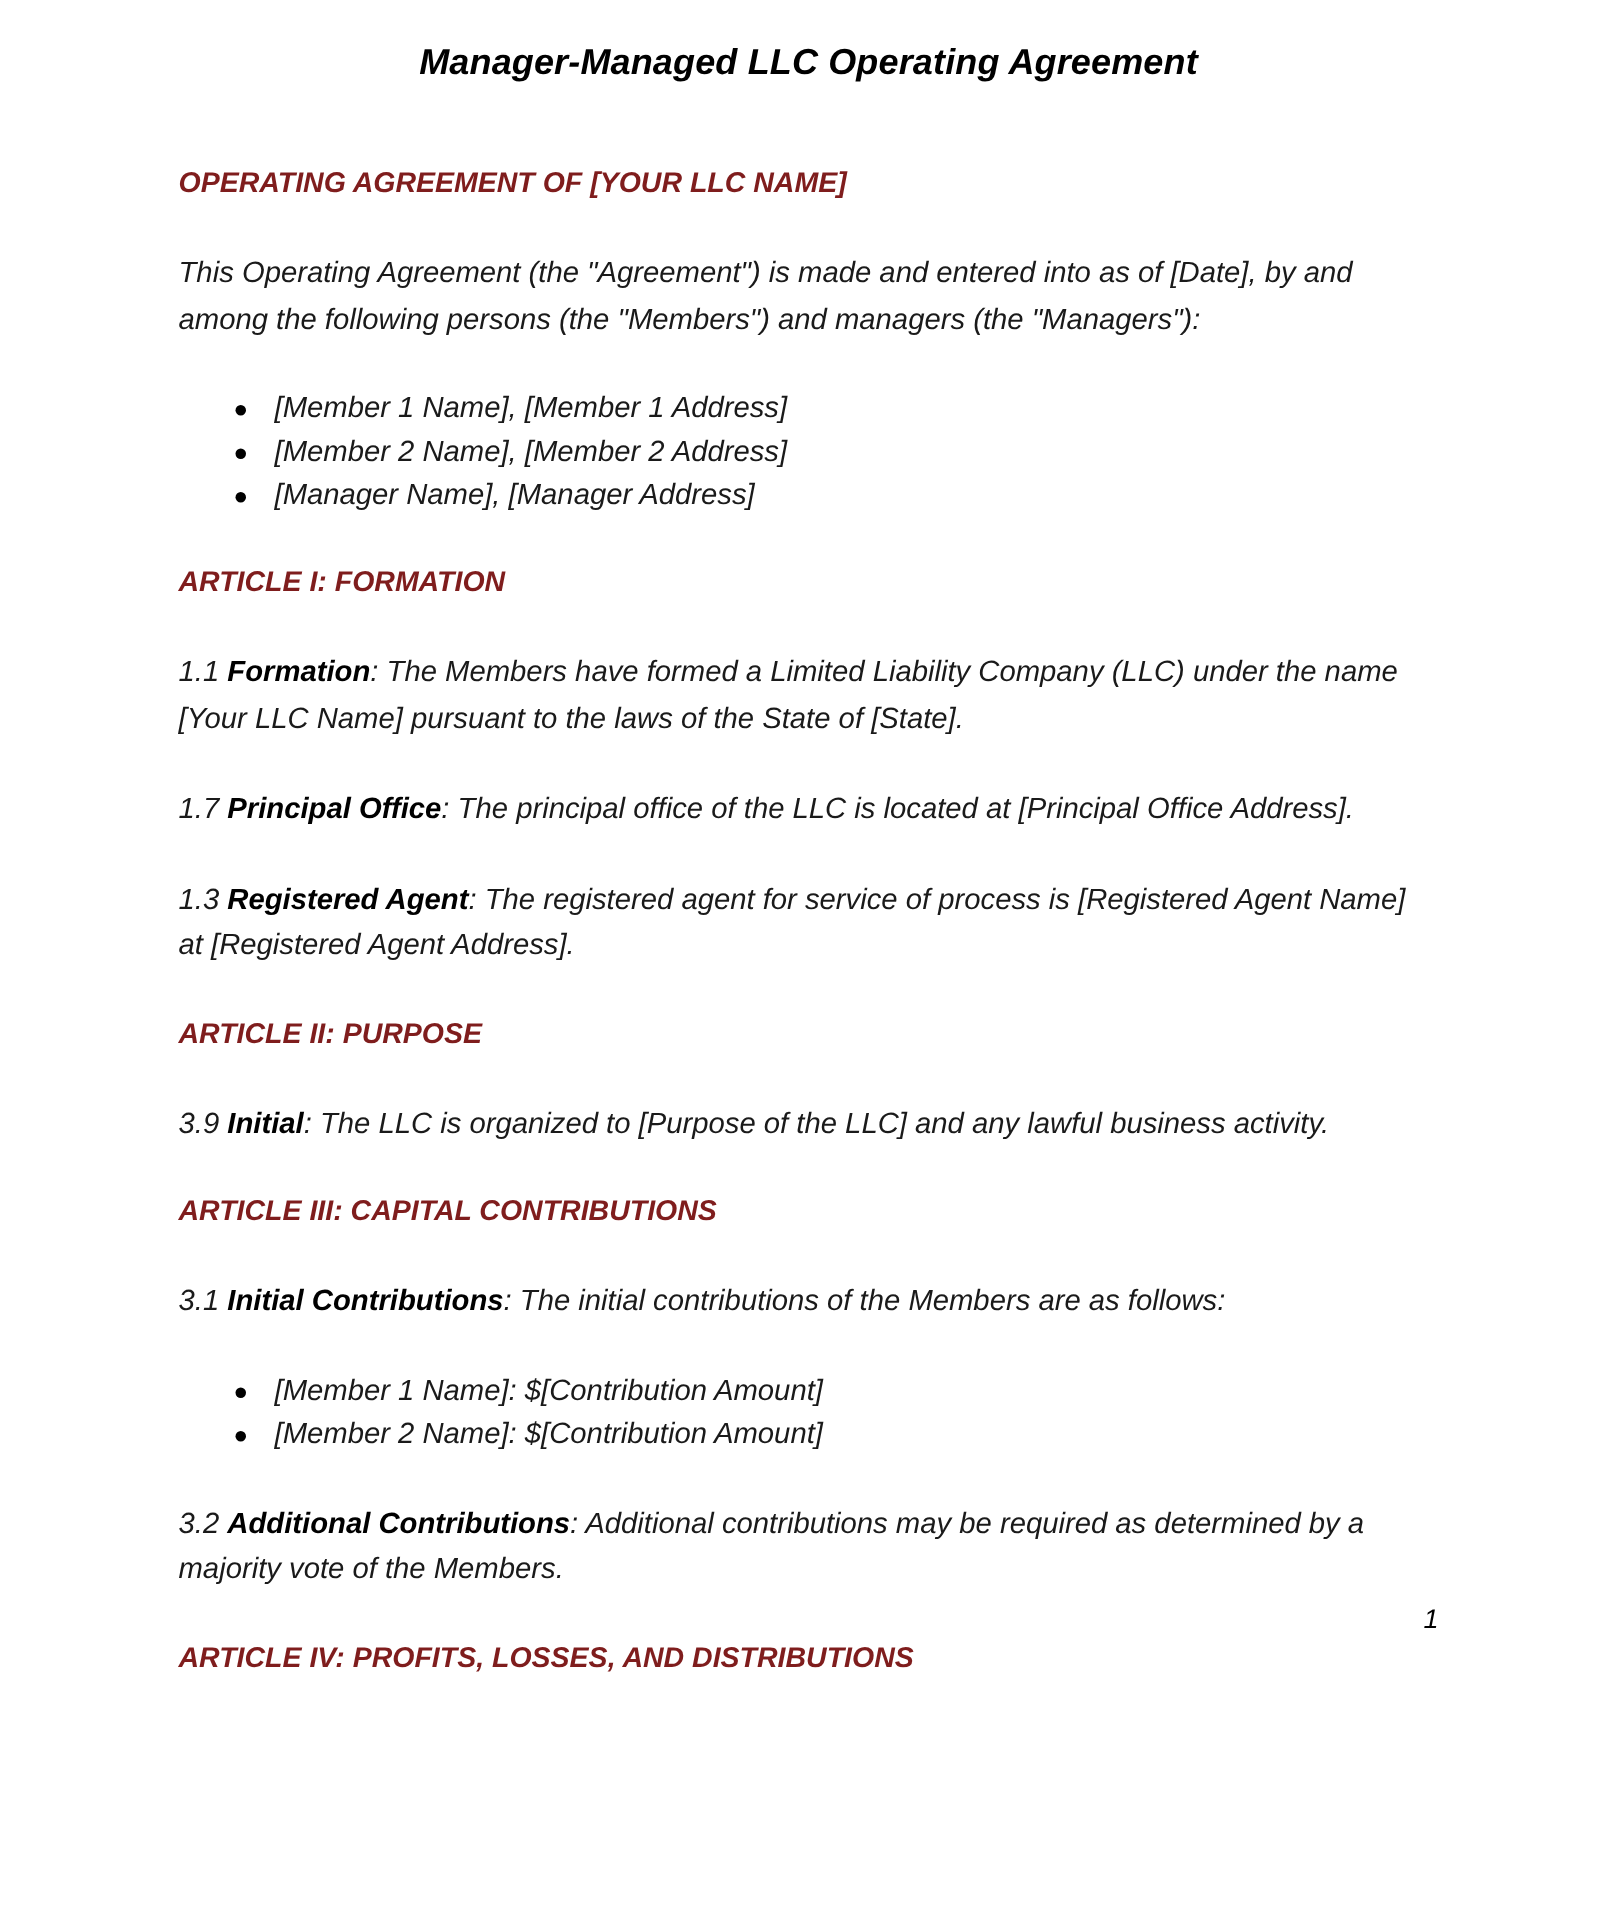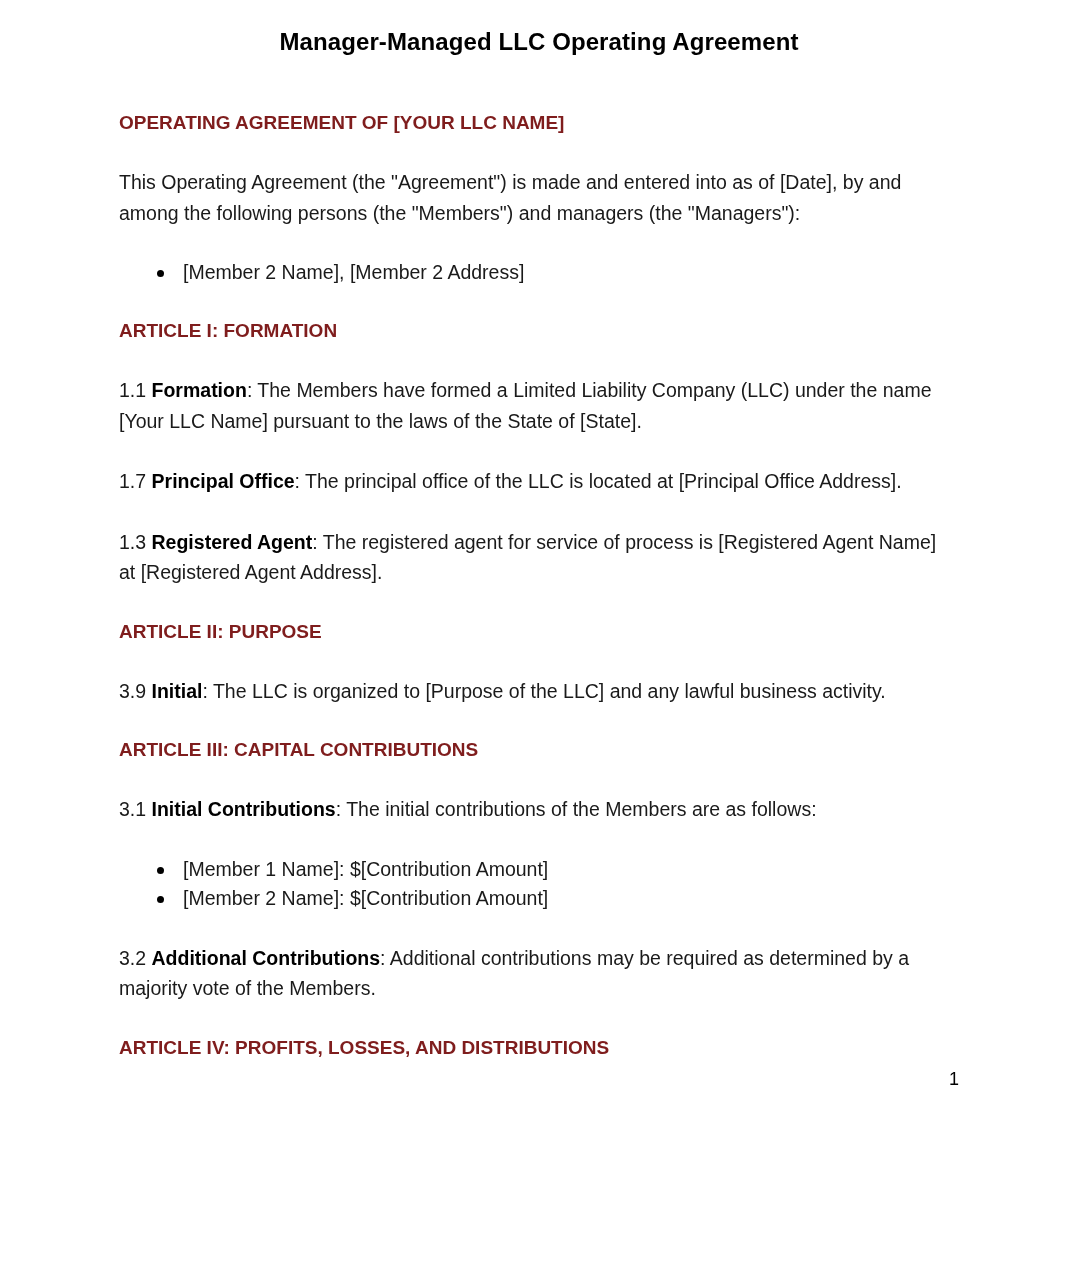--- a/index.html
+++ b/index.html
@@ -12,20 +12,21 @@
     font-family: "Liberation Sans", sans-serif;
     color: #000000;
   }
   .page {
     position: relative;
     width: 1078px;
     height: 1131px;
     background: #ffffff;
     box-sizing: border-box;
     overflow: hidden;
+    font-style: italic;
   }
   .doc-title {
     text-align: center;
     font-size: 24px;
     font-weight: bold;
     color: #000000;
     letter-spacing: 0.1px;
     margin: 0;
     padding-top: 28px;
   }
@@ -96,21 +97,23 @@
 
   <div class="content">
 
     <div class="spacer-top"></div>
 
     <div class="heading">OPERATING AGREEMENT OF [YOUR LLC NAME]</div>
 
     <p class="para">This Operating Agreement (the "Agreement") is made and entered into as of [Date], by and among the following persons (the "Members") and managers (the "Managers"):</p>
 
     <ul class="bullets">
+      <li><span>[Member 1 Name], [Member 1 Address]</span></li>
       <li><span>[Member 2 Name], [Member 2 Address]</span></li>
+      <li><span>[Manager Name], [Manager Address]</span></li>
     </ul>
 
     <div class="heading">ARTICLE I: FORMATION</div>
 
     <p class="para"><span>1.1</span> <b>Formation</b><span>: The Members have formed a Limited Liability Company (LLC) under the name [Your LLC Name] pursuant to the laws of the State of [State].</span></p>
 
     <p class="para"><span>1.7</span> <b>Principal Office</b><span>: The principal office of the LLC is located at [Principal Office Address].</span></p>
 
     <p class="para"><span>1.3</span> <b>Registered Agent</b><span>: The registered agent for service of process is [Registered Agent Name] at [Registered Agent Address].</span></p>
 

